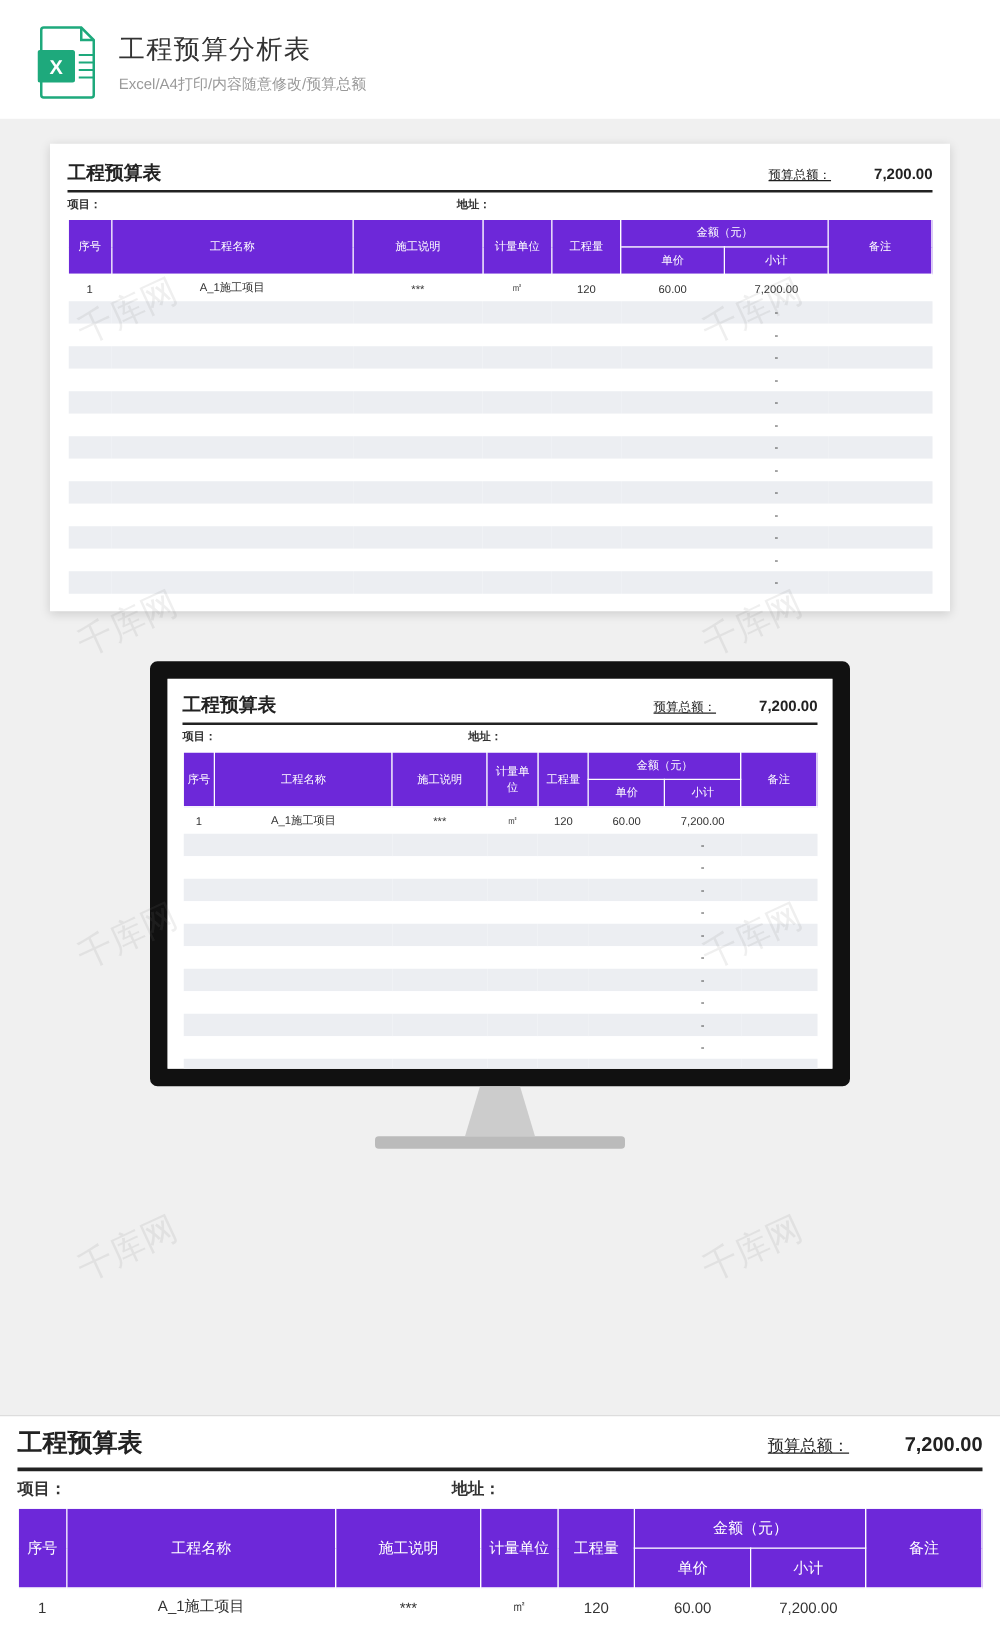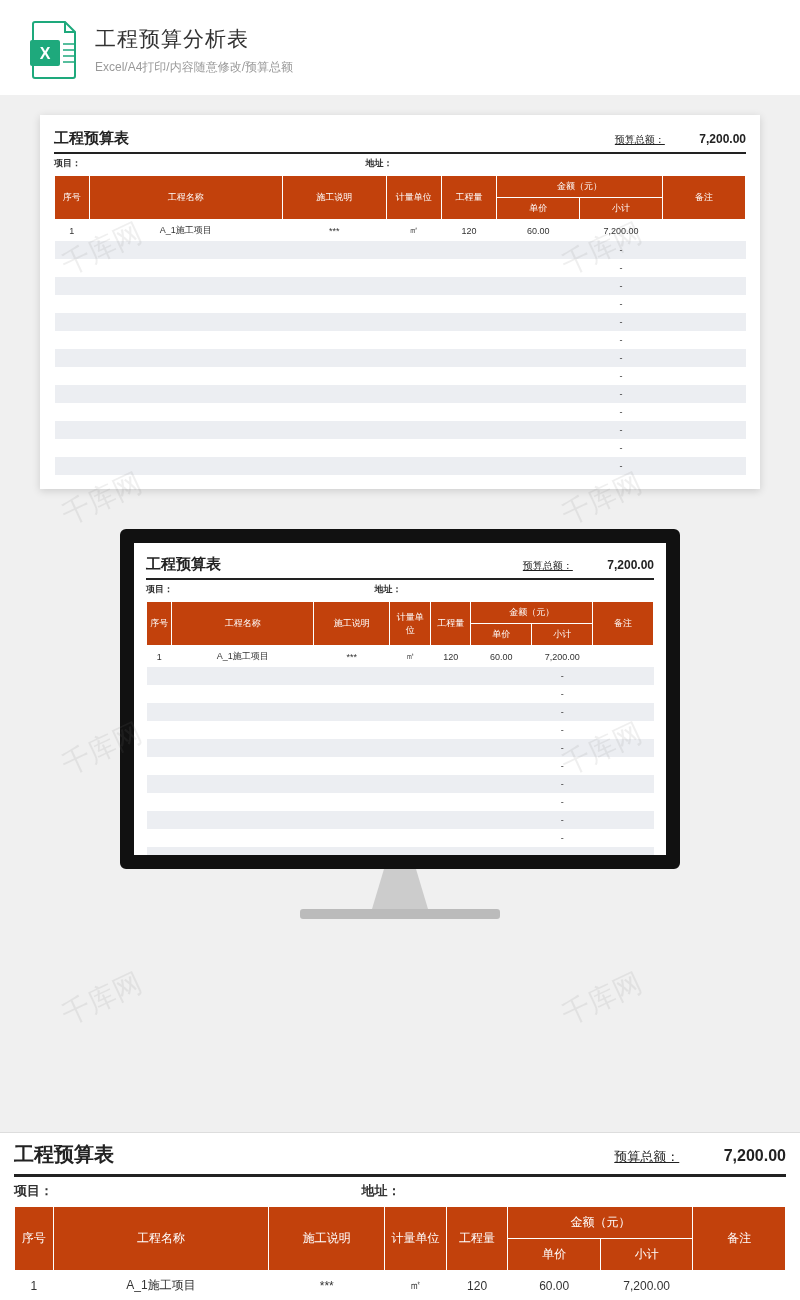--- a/index.html
+++ b/index.html
@@ -78,21 +78,21 @@
 }
 .meta-row span:first-child { width: 45%; }
 .meta-row span:last-child { flex: 1; }
 
 table.budget {
   width: 100%;
   border-collapse: collapse;
   font-size: 9px;
 }
 table.budget th {
-  background: #c2410c;
+  background: #6d28d9;
   color: #fff;
   font-weight: normal;
   padding: 4px 2px;
   border: 1px solid #fff;
   text-align: center;
 }
 table.budget td {
   padding: 4px 3px;
   text-align: center;
   color: #333;

